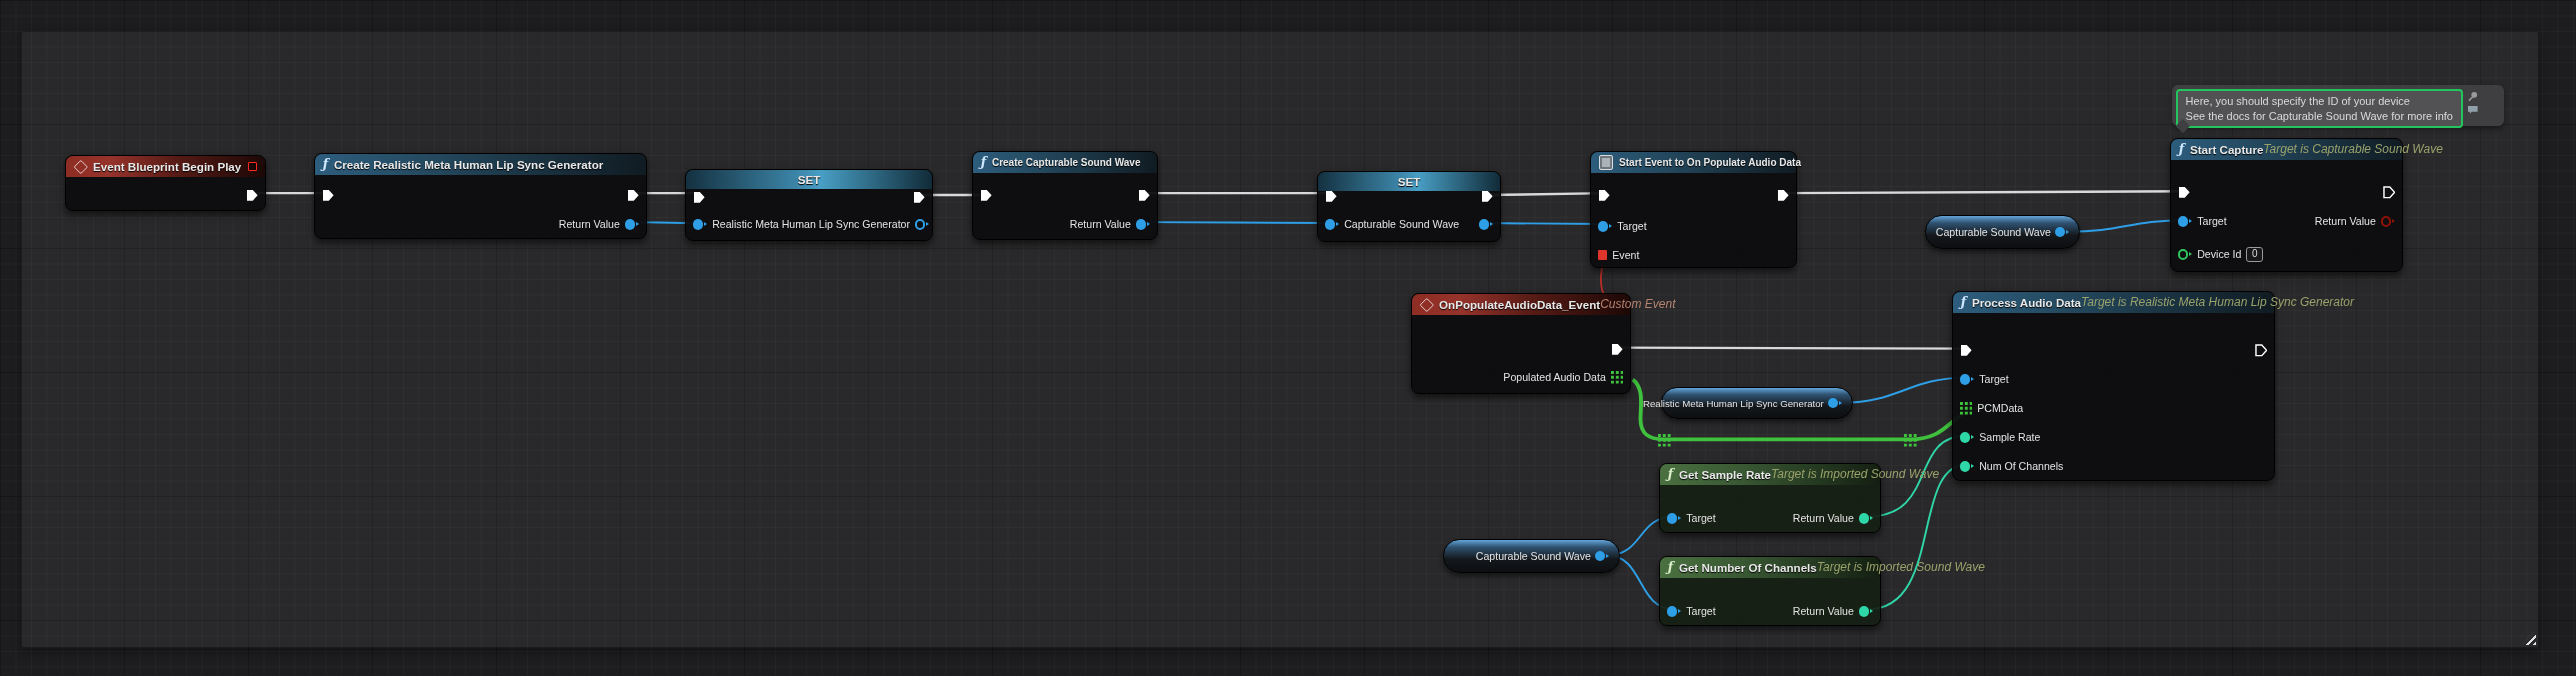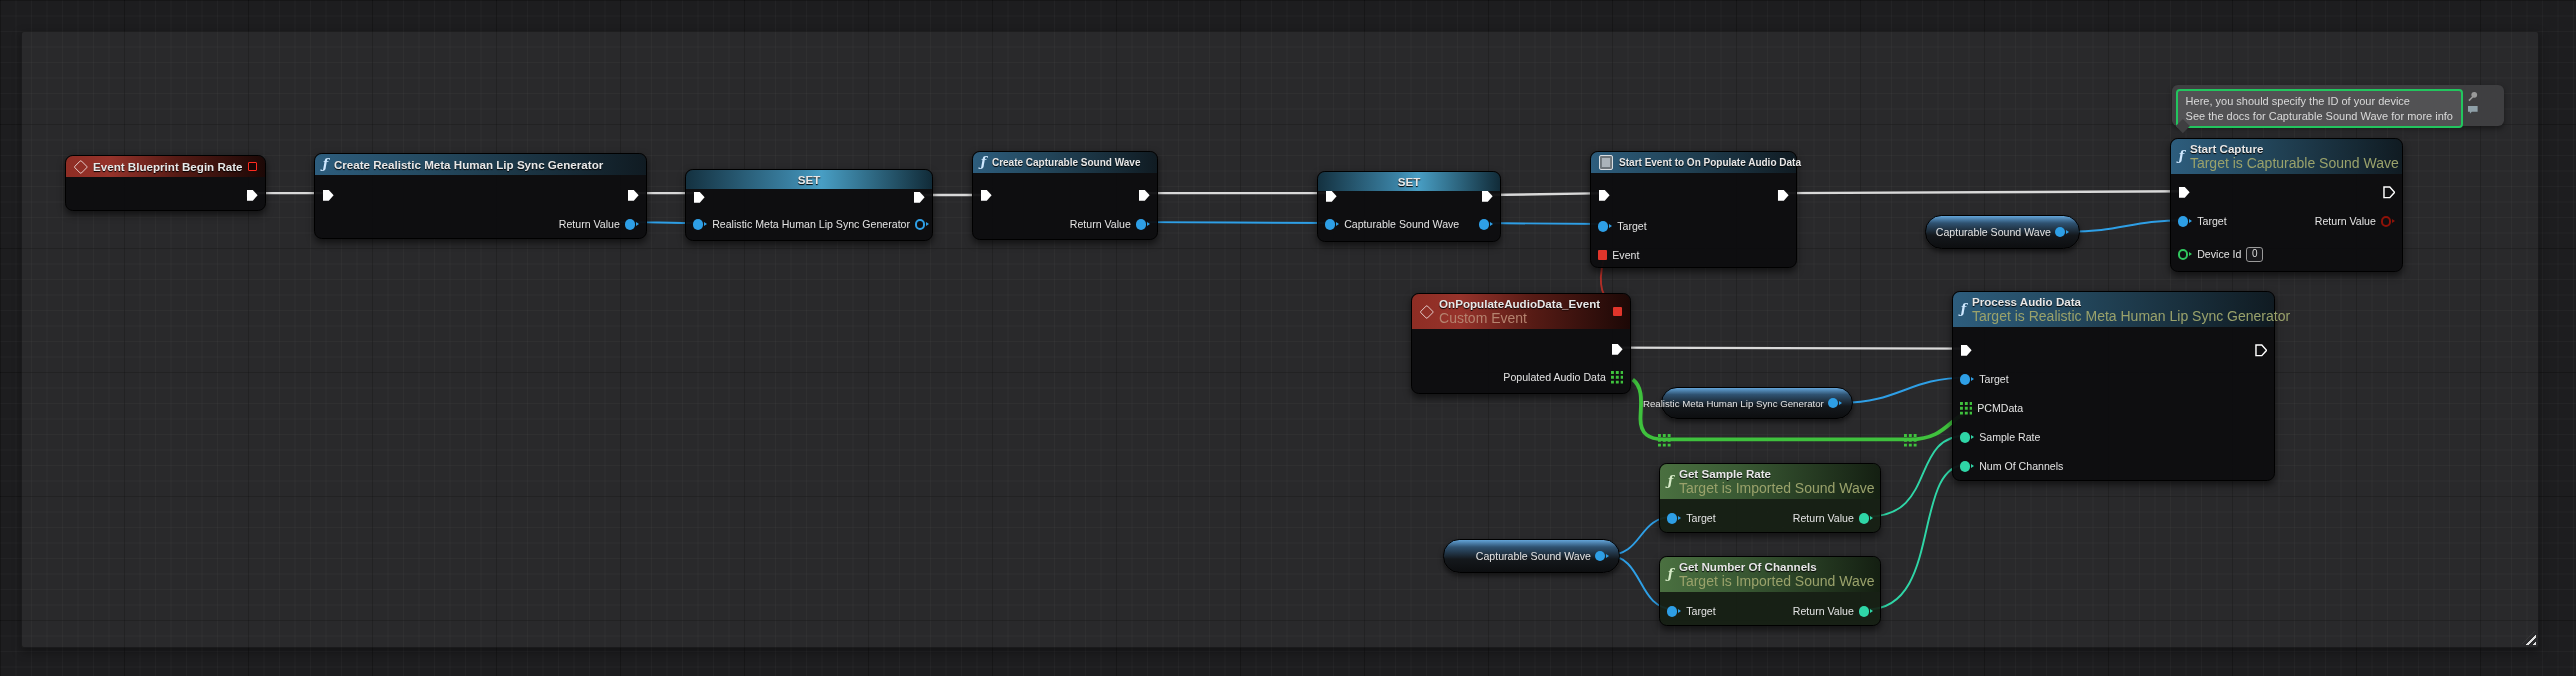--- a/index.html
+++ b/index.html
@@ -46,24 +46,24 @@
     box-sizing:border-box;
   }
   .hdr{
     display:flex;align-items:center;gap:5.8px;
     padding:2.9px 7.7px;border-radius:6.8px 6.8px 0 0;min-height:15.5px;
   }
   .hdr-red{background:linear-gradient(to right,#8e2d24,#96332b 22%,#571b15 55%,#1c0806);}
   .hdr-blue{background:linear-gradient(to right,#2d5d7d,#24495f 35%,#101b22);}
   .hdr-green{background:linear-gradient(to right,#4a7040,#3a5a34 35%,#141f12);}
   .hdr-set{background:linear-gradient(to right,#143140,#3c85a8 45%,#489ec4 55%,#112b38);justify-content:center;padding:1.9px 7.7px;text-align:center;}
-  .hdr-col{display:flex;flex-direction:column;line-height:1.15;}
+  .hdr-col{display:flex;flex-direction:row;line-height:1.15;}
   .ntitle{color:#e8e8e8;font-size:11.6px;font-weight:bold;text-shadow:0 1px 1px #000;white-space:nowrap;}
   .ntitle-sm{font-size:10px;}
-  .nsub{color:#9aa26b;font-size:14px;white-space:nowrap;}
+  .nsub{color:#9aa26b;font-size:12px;font-style:italic;white-space:nowrap;}
   .nsub-gray{color:#b5836f;}
   .ficon{color:#cfe8ff;font-family:"DejaVu Serif",serif;font-style:italic;font-size:12.6px;font-weight:bold;line-height:1;}
   .ficon-green{color:#d8ecc9;}
   .evicon{width:11.6px;height:11.6px;border:1.9px solid #fff;transform:rotate(45deg) scale(.72);border-radius:1.9px;flex:0 0 auto;}
   .bindicon{width:12.6px;height:12.6px;background:#aab3ba;border:1px solid #d8dde1;border-radius:1.9px;box-shadow:inset 0 0 0 1.9px #6d757b;flex:0 0 auto;}
   
   .row{position:absolute;left:6.8px;right:6.8px;height:14.5px;display:flex;align-items:center;gap:4.8px;}
   .row.right{justify-content:flex-end;}
   .row.split{justify-content:space-between;}
   .plabel{color:#e3e3e3;font-size:10.6px;white-space:nowrap;}
@@ -150,21 +150,21 @@
   <svg class="reroute" style="left:1658px;top:434px" width="12.6" height="12.6" viewBox="0 0 13 13">
     <path fill="#3fc13d" d="M0 0h3v3H0zm5 0h3v3H5zm5 0h3v3h-3zM0 5h3v3H0zm5 0h3v3H5zm5 0h3v3h-3zM0 10h3v3H0zm5 0h3v3H5zm5 0h3v3h-3z"></path>
   </svg>
   <svg class="reroute" style="left:1904px;top:434px" width="12.6" height="12.6" viewBox="0 0 13 13">
     <path fill="#3fc13d" d="M0 0h3v3H0zm5 0h3v3H5zm5 0h3v3h-3zM0 5h3v3H0zm5 0h3v3H5zm5 0h3v3h-3zM0 10h3v3H0zm5 0h3v3H5zm5 0h3v3h-3z"></path>
   </svg>
 
   <div class="node" style="left:65px;top:155px;width:201px;height:56px">
     <div class="hdr hdr-red">
       <span class="evicon"></span>
-      <span class="ntitle">Event Blueprint Begin Rate</span>
+      <span class="ntitle">Event Blueprint Begin Play</span>
       <span class="dsq hollow" style="margin-left:auto"></span>
     </div>
     <div class="row right" style="top:32px">
       <svg width="12.6" height="12.6" viewBox="0 0 13 13">
           <path d="M1 1h6l5 5.5L7 12H1z" fill="#fff"></path>
         </svg>
     </div>
   </div>
 
   <div class="node" style="left:314px;top:153px;width:333px;height:86px">

